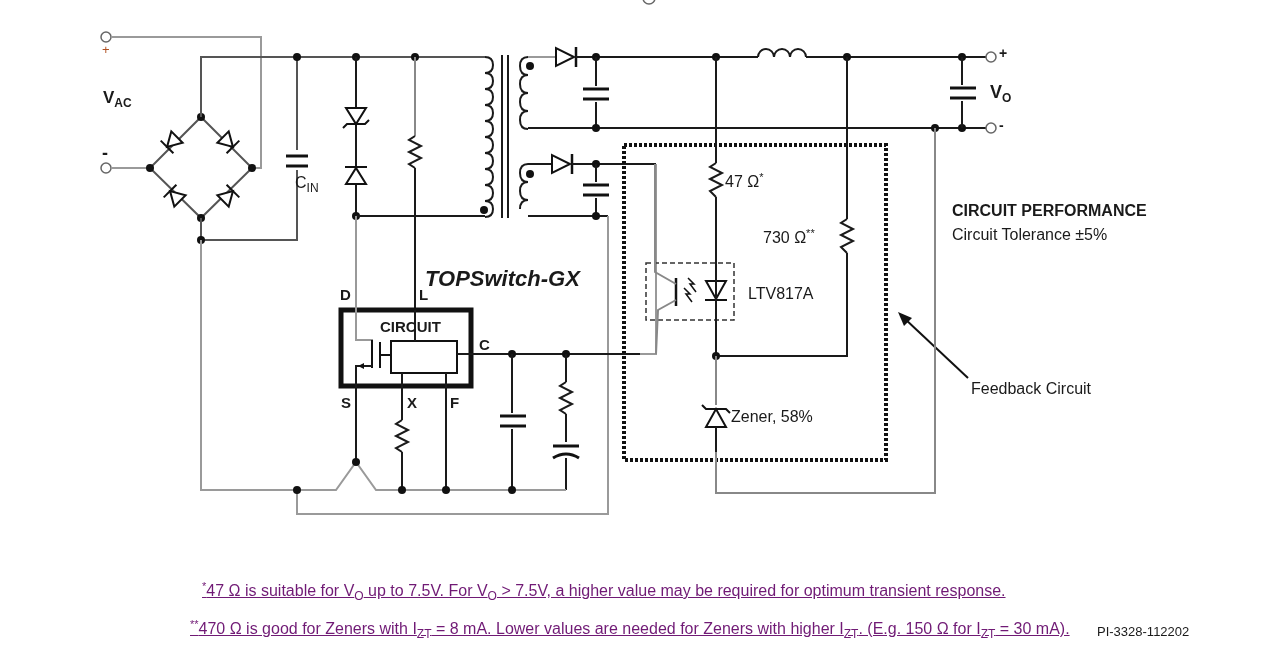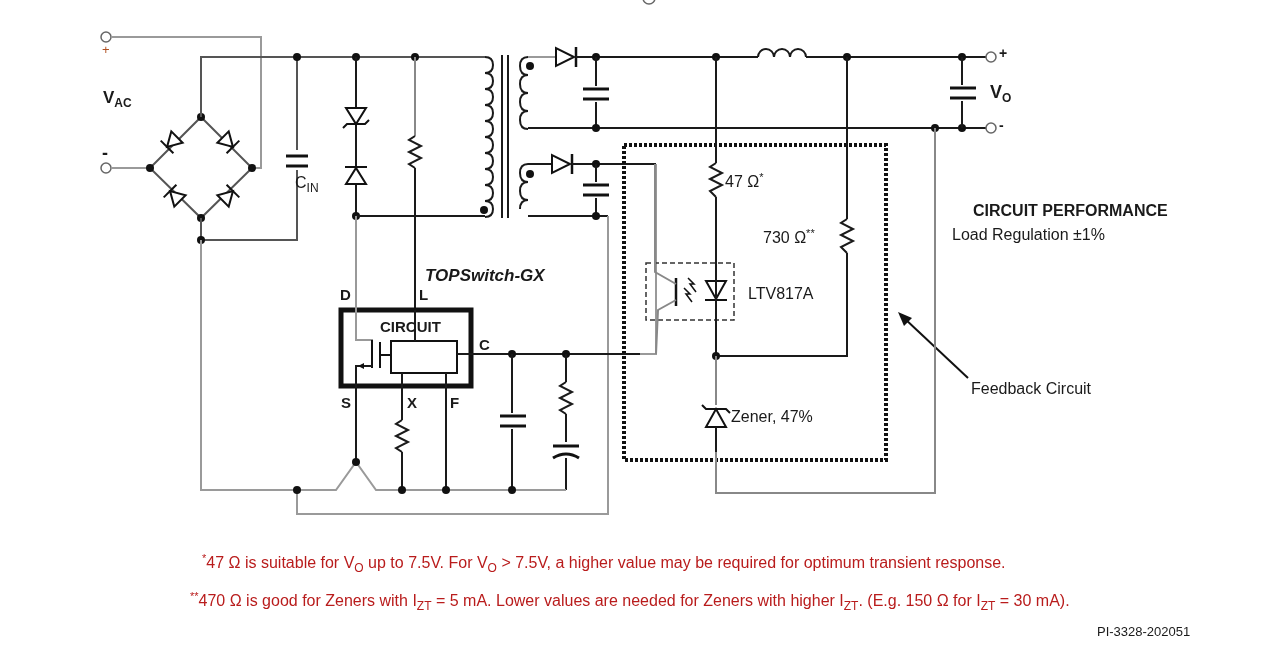--- a/index.html
+++ b/index.html
@@ -5,22 +5,22 @@
     html, body { margin: 0; padding: 0; background: #ffffff; }
     body { width: 1284px; height: 652px; position: relative; overflow: hidden; font-family: "Liberation Sans", sans-serif; }
     svg#schem { position: absolute; left: 0; top: 0; }
     .w { stroke: #1a1a1a; stroke-width: 2; fill: none; }
     .g { stroke: #9a9a9a; stroke-width: 2; fill: none; }
     .dot { fill: #111; }
     .term { fill: #fff; stroke: #666; stroke-width: 1.5; }
     .lbl { position: absolute; color: #1a1a1a; font-size: 16px; white-space: nowrap; }
     .bold { font-weight: bold; }
     .perf { position: absolute; left: 952px; top: 199px; font-size: 16px; color: #1a1a1a; line-height: 24px; }
-    .perf .title { font-weight: bold; margin-left: 21px; }
-    .notes { position: absolute; left: 190px; top: 544px; font-size: 16px; color: #b91c1c; line-height: 28px; }
+    .perf .title { font-weight: bold; }
+    .notes { position: absolute; left: 190px; top: 572px; font-size: 16px; color: #701a75; line-height: 28px; text-decoration: underline; }
     .sub { font-size: 12px; vertical-align: -4px; }
     .sup { font-size: 11px; vertical-align: 6px; }
     .pid { position: absolute; left: 1097px; top: 624px; font-size: 13px; color: #1a1a1a; }
   </style>
 </head>
 <body>
 
 <svg id="schem" width="1284" height="652" viewBox="0 0 1284 652">
 
   <circle class="term" cx="649" cy="-2" r="6"></circle>
@@ -227,44 +227,44 @@
     <circle class="dot" cx="402" cy="490" r="4"></circle>
     <circle class="dot" cx="446" cy="490" r="4"></circle>
     <circle class="dot" cx="512" cy="490" r="4"></circle>
   </g>
 </svg>
 
 <span class="lbl" style="left:102px;top:42px;font-size:13px;color:#b05020">+</span>
 <span class="lbl bold" style="left:102px;top:143px;font-size:18px">-</span>
 <span class="lbl bold" style="left:103px;top:88px;font-size:17px"><span>V</span><span class="sub">AC</span></span>
 <span class="lbl" style="left:295px;top:174px"><span>C</span><span class="sub">IN</span></span>
-<span class="lbl bold" style="left:425px;top:266px;font-style:italic;font-size:17px">TOPSwitch-GX</span>
+<span class="lbl bold" style="left:425px;top:266px;font-style:italic;font-size:22px">TOPSwitch-GX</span>
 <span class="lbl bold" style="left:380px;top:318px;font-size:15px">CIRCUIT</span>
 <span class="lbl bold" style="left:340px;top:286px;font-size:15px">D</span>
 <span class="lbl bold" style="left:419px;top:286px;font-size:15px">L</span>
 <span class="lbl bold" style="left:479px;top:336px;font-size:15px">C</span>
 <span class="lbl bold" style="left:341px;top:394px;font-size:15px">S</span>
 <span class="lbl bold" style="left:407px;top:394px;font-size:15px">X</span>
 <span class="lbl bold" style="left:450px;top:394px;font-size:15px">F</span>
 <span class="lbl bold" style="left:999px;top:45px;font-size:14px">+</span>
 <span class="lbl bold" style="left:999px;top:117px;font-size:14px">-</span>
 <span class="lbl bold" style="left:990px;top:82px;font-size:18px"><span>V</span><span class="sub">O</span></span>
 <span class="lbl" style="left:725px;top:171px"><span>47 Ω</span><span class="sup">*</span></span>
 <span class="lbl" style="left:763px;top:227px"><span>730 Ω</span><span class="sup">**</span></span>
 <span class="lbl" style="left:748px;top:285px">LTV817A</span>
-<span class="lbl" style="left:731px;top:408px">Zener, 47%</span>
+<span class="lbl" style="left:731px;top:408px">Zener, 58%</span>
 <span class="lbl" style="left:971px;top:380px">Feedback Circuit</span>
 
 <div class="perf">
   <div class="title">CIRCUIT PERFORMANCE</div>
-  <div>Load Regulation ±1%</div>
+  <div>Circuit Tolerance ±5%</div>
 </div>
 
 <div class="notes">
   <div style="padding-left:12px">
     <span class="sup">*</span><span>47 Ω is suitable for V</span><span class="sub">O</span><span> up to 7.5V.  For V</span><span class="sub">O</span><span> &gt; 7.5V, a higher value may be required for optimum transient response.</span>
   </div>
   <div>
-    <span class="sup">**</span><span>470 Ω is good for Zeners with I</span><span class="sub">ZT</span><span> = 5 mA.  Lower values are needed for Zeners with higher I</span><span class="sub">ZT</span><span>.  (E.g. 150 Ω for I</span><span class="sub">ZT</span><span> = 30 mA).</span>
+    <span class="sup">**</span><span>470 Ω is good for Zeners with I</span><span class="sub">ZT</span><span> = 8 mA.  Lower values are needed for Zeners with higher I</span><span class="sub">ZT</span><span>.  (E.g. 150 Ω for I</span><span class="sub">ZT</span><span> = 30 mA).</span>
   </div>
 </div>
 
-<div class="pid">PI-3328-202051</div>
+<div class="pid">PI-3328-112202</div>
 
 </body></html>

